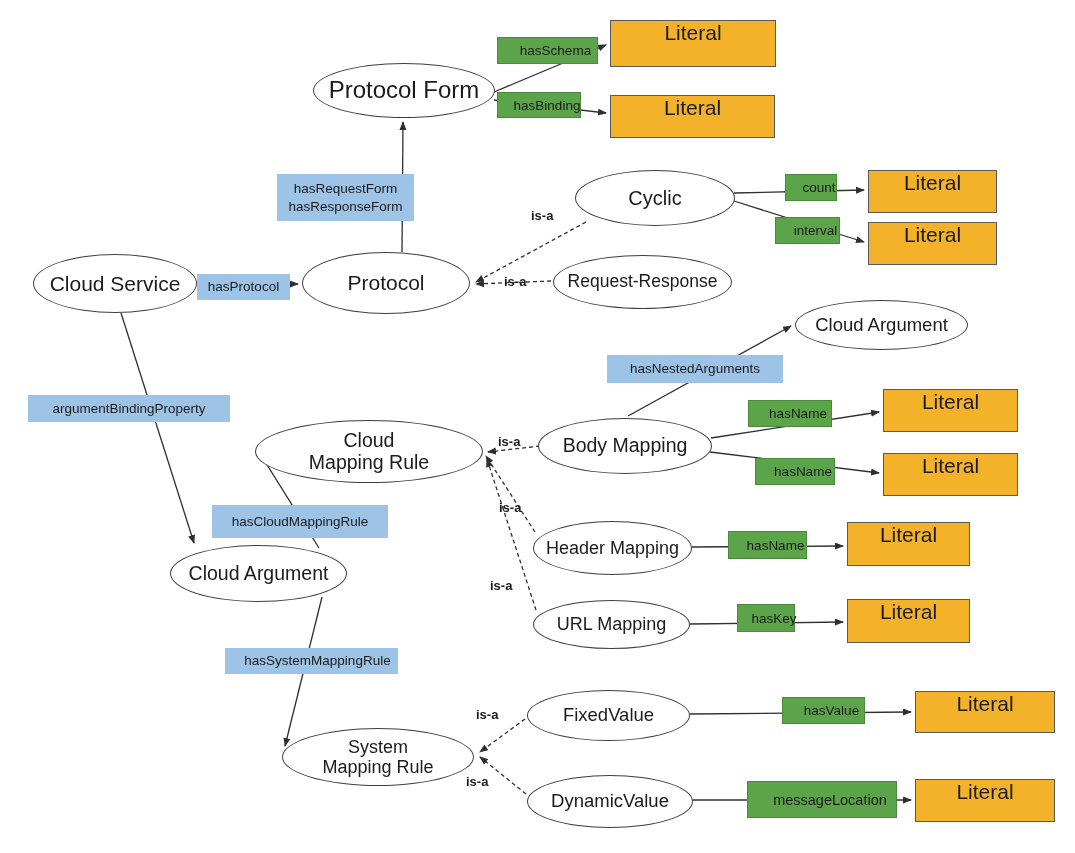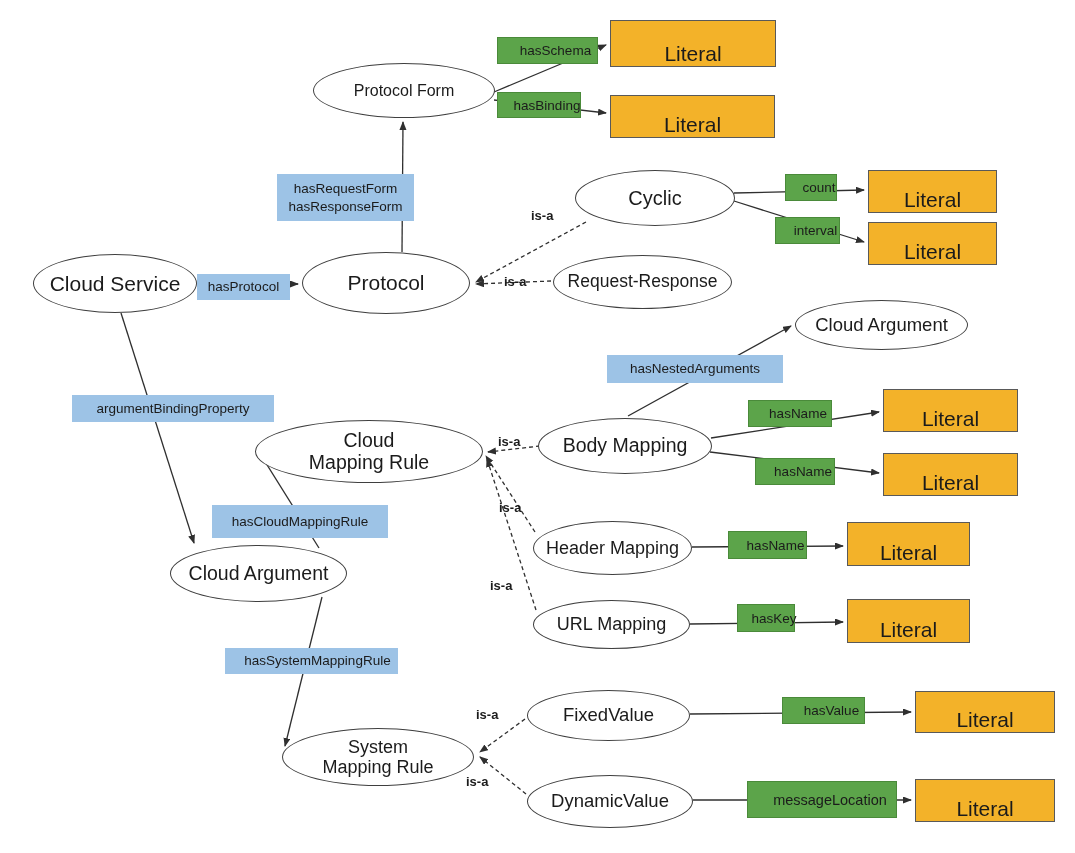--- a/index.html
+++ b/index.html
@@ -20,21 +20,21 @@
   .ellipse{position:absolute;z-index:2;background:#ffffff;border:1.4px solid var(--node-border);
     border-radius:50%;display:flex;flex-direction:column;align-items:center;justify-content:center;
     text-align:center;line-height:1.12;box-sizing:border-box;}
   .bluebox{position:absolute;z-index:1;background:var(--object-property-box);
     display:flex;flex-direction:column;align-items:center;justify-content:center;
     font-size:13.5px;text-align:center;line-height:1.3;box-sizing:border-box;}
   .greenbox{position:absolute;z-index:1;background:var(--datatype-property-box);
     border:1px solid var(--datatype-property-border);display:flex;align-items:center;justify-content:center;
     font-size:13.5px;box-sizing:border-box;padding-left:16px;}
   .literal{position:absolute;z-index:1;background:var(--literal-box);
-    border:1.5px solid var(--literal-border);display:flex;align-items:flex-end;justify-content:center;
+    border:1.5px solid var(--literal-border);display:flex;align-items:flex-start;justify-content:center;
     font-size:21px;box-sizing:border-box;}
   .isa{position:absolute;z-index:3;font-size:13px;font-weight:bold;}
 </style>
 </head>
 <body>
 
 <div id="canvas">
 
   <svg id="edges" width="1075" height="853">
     <defs>
@@ -60,21 +60,21 @@
     <line x1="259" y1="452" x2="319" y2="548"></line>
     <line x1="322" y1="597" x2="285" y2="746" marker-end="url(#arrow)"></line>
     <line x1="692" y1="547" x2="843" y2="546" marker-end="url(#arrow)"></line>
     <line x1="690" y1="624" x2="843" y2="622" marker-end="url(#arrow)"></line>
     <line x1="690" y1="714" x2="911" y2="712" marker-end="url(#arrow)"></line>
     <line x1="693" y1="800" x2="911" y2="800" marker-end="url(#arrow)"></line>
     <line class="dashed" x1="525" y1="719" x2="480" y2="752" marker-end="url(#arrow)"></line>
     <line class="dashed" x1="526" y1="794" x2="480" y2="757" marker-end="url(#arrow)"></line>
   </svg>
 
-  <div class="ellipse" style="left:313px;top:63px;width:182px;height:55px;font-size:16px;">
+  <div class="ellipse" style="left:313px;top:63px;width:182px;height:55px;font-size:24px;">
     <span>Protocol Form</span>
   </div>
   <div class="ellipse" style="left:302px;top:252px;width:168px;height:62px;font-size:21px;">
     <span>Protocol</span>
   </div>
   <div class="ellipse" style="left:33px;top:254px;width:164px;height:59px;font-size:21px;">
     <span>Cloud Service</span>
   </div>
   <div class="ellipse" style="left:575px;top:170px;width:160px;height:56px;font-size:20px;">
     <span>Cyclic</span>
@@ -115,21 +115,21 @@
   <div class="bluebox" style="left:277px;top:174px;width:137px;height:47px;">
     <div>hasRequestForm</div>
     <div>hasResponseForm</div>
   </div>
   <div class="bluebox" style="left:197px;top:274px;width:93px;height:26px;">
     <div>hasProtocol</div>
   </div>
   <div class="bluebox" style="left:607px;top:355px;width:176px;height:28px;">
     <div>hasNestedArguments</div>
   </div>
-  <div class="bluebox" style="left:28px;top:395px;width:202px;height:27px;margin-left:44px;">
+  <div class="bluebox" style="left:28px;top:395px;width:202px;height:27px;">
     <div>argumentBindingProperty</div>
   </div>
   <div class="bluebox" style="left:212px;top:505px;width:176px;height:33px;">
     <div>hasCloudMappingRule</div>
   </div>
   <div class="bluebox" style="left:225px;top:648px;width:173px;height:26px;padding-left:12px;">
     <div>hasSystemMappingRule</div>
   </div>
 
   <div class="greenbox" style="left:497px;top:37px;width:101px;height:27px;">

